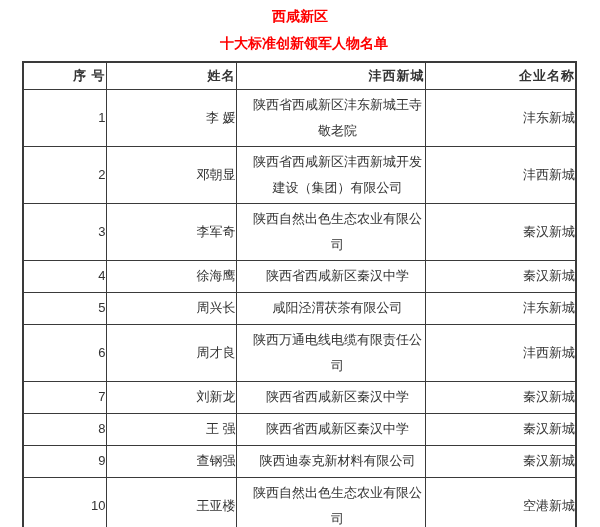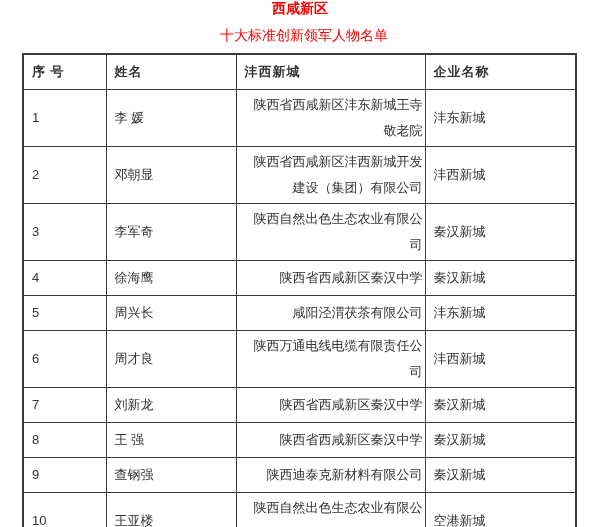--- a/index.html
+++ b/index.html
@@ -8,64 +8,64 @@
   body {
     width: 600px;
     height: 527px;
     background: #ffffff;
     font-family: "Liberation Sans", sans-serif;
     color: var(--text);
     overflow: hidden;
   }
   .doc-title {
     margin: 0;
-    padding-top: 0;
+    padding-top: 8px;
     text-align: center;
     color: var(--title-red);
     font-size: 14px;
     font-weight: bold;
     line-height: 16px;
   }
   .doc-subtitle {
     margin: 11px 0 0 8px;
     text-align: center;
     color: var(--title-red);
     font-size: 14px;
-    font-weight: normal;
+    font-weight: bold;
     line-height: 16px;
   }
   table.people {
     border-collapse: collapse;
     table-layout: fixed;
     width: 553px;
     margin: 10px 0 0 22px;
     border: 2px solid var(--line);
   }
   col.c-no     { width: 83px; }
   col.c-name   { width: 130px; }
   col.c-company{ width: 189px; }
   col.c-region { width: 151px; }
   th, td {
     border: 1px solid var(--line);
     font-size: 13px;
     color: var(--text);
-    text-align: left;
+    text-align: right;
     vertical-align: middle;
-    padding: 8px;
+    padding: 0;
     overflow: hidden;
   }
   th {
     height: 27px;
     font-weight: bold;
     letter-spacing: 1px;
   }
   td { height: 32px; line-height: 18px; }
   tr.tall td { height: 57px; }
   td.company {
-    text-align: right;
+    text-align: center;
     padding: 2px 2px 2px 16px;
     line-height: 26px;
   }
 </style>
 </head>
 <body>
 
 <p class="doc-title">西咸新区</p>
 <p class="doc-subtitle">十大标准创新领军人物名单</p>
 

